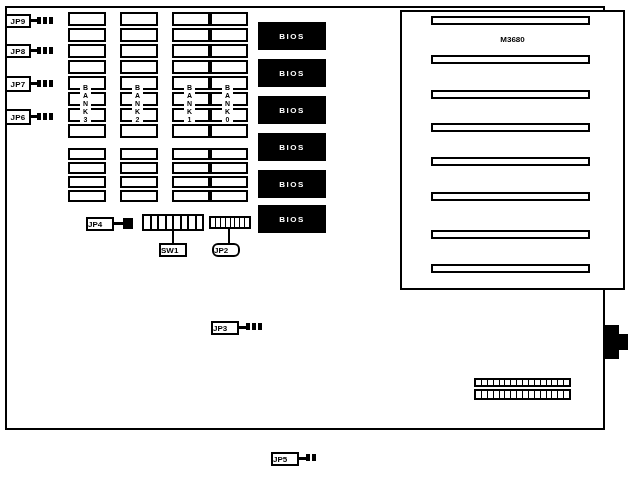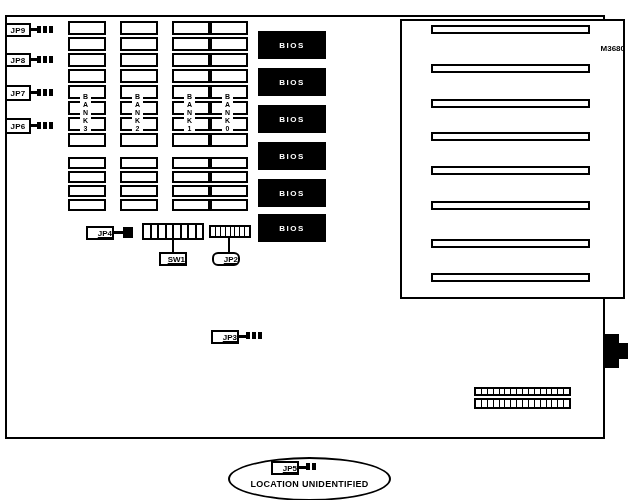--- a/index.html
+++ b/index.html
@@ -1,17 +1,17 @@
 <!DOCTYPE html>
 <html><head>
 <meta charset="utf-8">
 <style>
   html,body{margin:0;padding:0;background:#ffffff;}
   body{width:636px;height:500px;font-family:"Liberation Sans",sans-serif;}
-  #board{position:absolute;left:0;top:9px;width:636px;height:360px;}
+  #board{position:absolute;left:0;top:0;width:636px;height:360px;}
 
   .board-outline{
     position:absolute;left:5px;top:6px;width:600px;height:424px;
     border:2px solid #000;background:#fff;box-sizing:border-box;
   }
 
   
   .blk{position:absolute;background:#000;}
 
   
@@ -43,21 +43,21 @@
   
   .slot-area{position:absolute;border:2px solid #000;background:#fff;box-sizing:border-box;}
   .slot{position:absolute;border:2px solid #000;background:#fff;box-sizing:border-box;}
   .chipset-label{
     position:absolute;font-size:8px;font-weight:bold;color:#000;text-align:center;
   }
 
   
   .lbl-box{
     position:absolute;border:2px solid #000;background:#fff;box-sizing:border-box;
-    font-size:8px;font-weight:bold;display:flex;align-items:center;justify-content:flex-end;text-decoration:underline;
+    font-size:8px;font-weight:bold;display:flex;align-items:center;justify-content:flex-start;
   }
 
   
   .dip{position:absolute;border:2px solid #000;background:#fff;box-sizing:border-box;display:flex;}
   .dip i{display:block;flex:1;border-right:2px solid #000;}
   .dip i:last-child{border-right:none;}
 
   
   .comb{position:absolute;border:2px solid #000;background:#fff;box-sizing:border-box;display:flex;}
   .comb i{display:block;flex:1;border-right:1px solid #000;}
@@ -218,21 +218,21 @@
   </div>
   <div class="bios" style="left:258px;top:170px;width:68px;height:28px;">
     <span>BIOS</span>
   </div>
   <div class="bios" style="left:258px;top:205px;width:68px;height:28px;">
     <span>BIOS</span>
   </div>
 
   <div class="slot-area" style="left:400px;top:10px;width:225px;height:280px;"></div>
 
-  <div class="chipset-label" style="left:400px;top:35px;width:225px;text-align:right;">M3680</div>
+  <div class="chipset-label" style="left:400px;top:35px;width:225px;">M3680</div>
 
   <div class="slot" style="left:431px;top:16px;width:159px;height:9px;"></div>
   <div class="slot" style="left:431px;top:55px;width:159px;height:9px;"></div>
   <div class="slot" style="left:431px;top:90px;width:159px;height:9px;"></div>
   <div class="slot" style="left:431px;top:123px;width:159px;height:9px;"></div>
   <div class="slot" style="left:431px;top:157px;width:159px;height:9px;"></div>
   <div class="slot" style="left:431px;top:192px;width:159px;height:9px;"></div>
   <div class="slot" style="left:431px;top:230px;width:159px;height:9px;"></div>
   <div class="slot" style="left:431px;top:264px;width:159px;height:9px;"></div>
 
@@ -315,23 +315,20 @@
       <i></i>
       <i></i>
       <i></i>
       <i></i>
       <i></i>
   </div>
 
   <div class="kbd" style="left:603px;top:325px;width:16px;height:34px;"></div>
   <div class="blk" style="left:619px;top:334px;width:9px;height:16px;"></div>
 
-  <div class="callout" style="left:228px;top:448px;width:163px;height:44px;">
-    <div class="callout-text">LOCATION UNIDENTIFIED</div>
-  </div>
   <div class="lbl-box" style="left:271px;top:452px;width:28px;height:14px;">
     <span>JP5</span>
   </div>
   <div class="blk" style="left:299px;top:457px;width:7px;height:3px;"></div>
   <div class="pin-group" style="left:306px;top:454px;">
       <i></i>
       <i></i>
     </div>
 
 </div>

